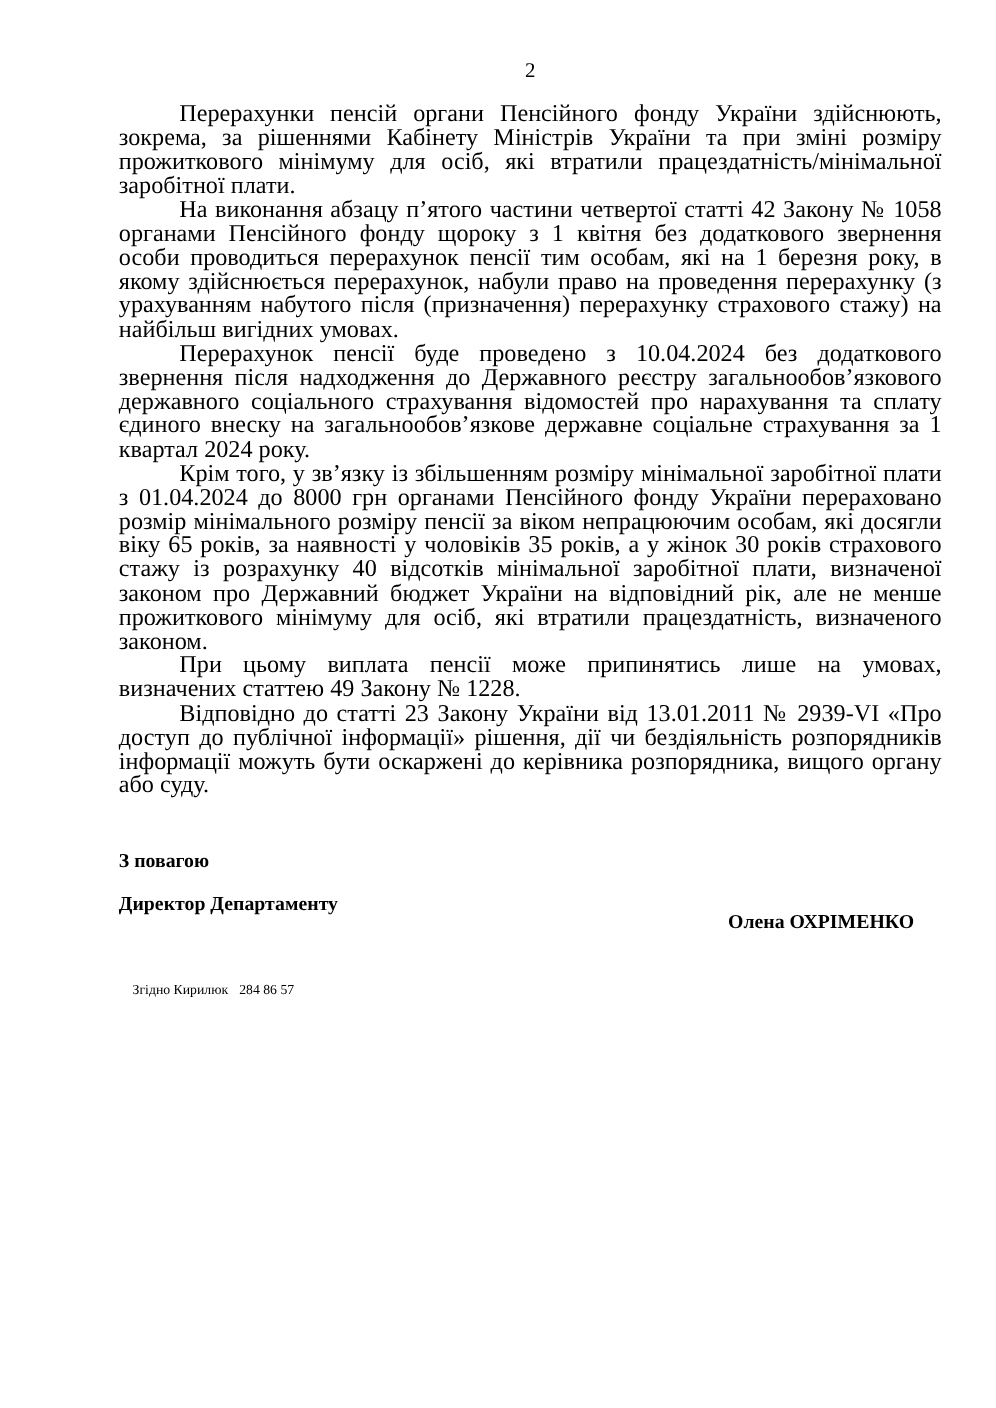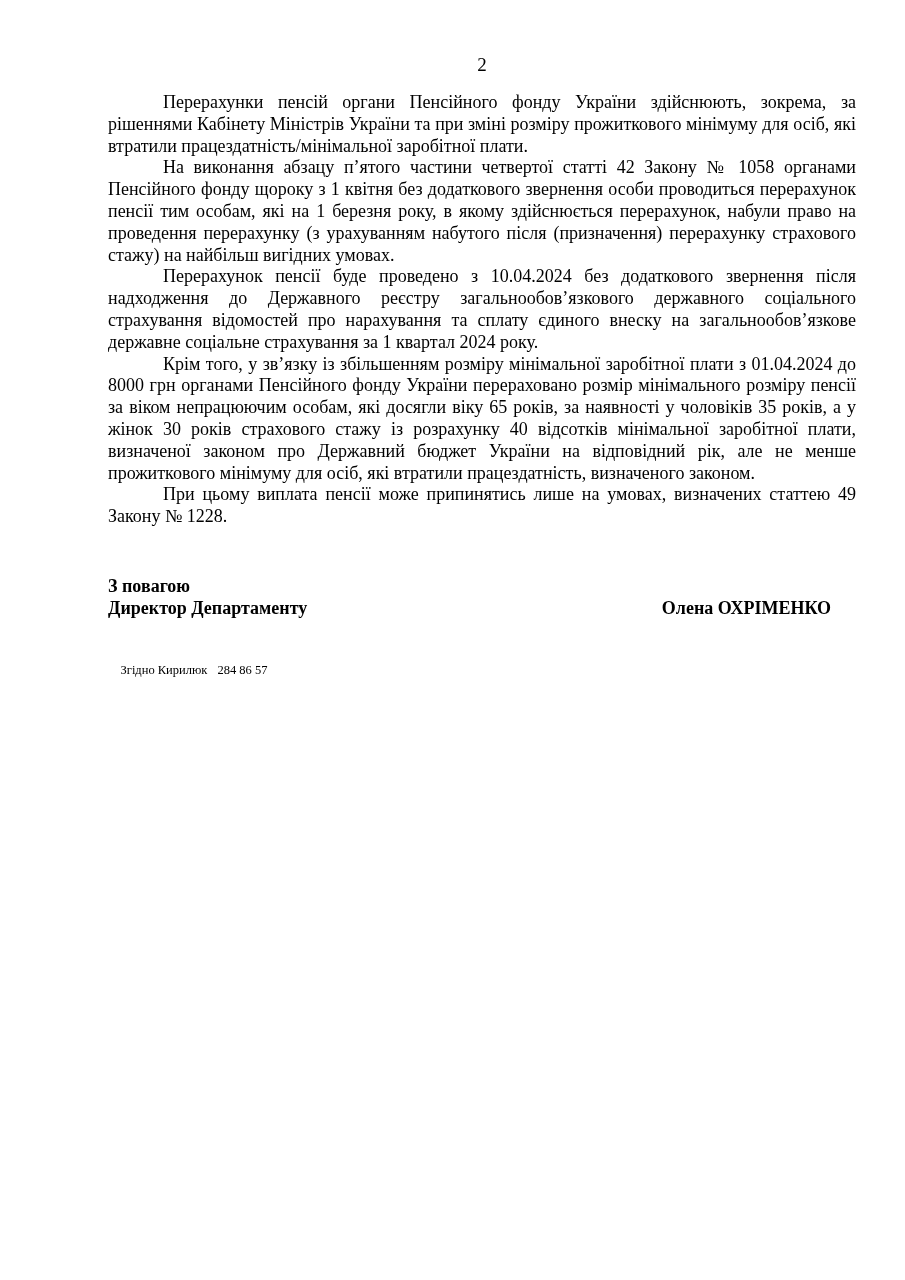--- a/index.html
+++ b/index.html
@@ -27,21 +27,21 @@
     line-height: 22px;
   }
 
   .content {
     margin-top: 16px;
     margin-left: 108px;
     width: 748px;
   }
 
   .content p.body-par {
-    font-size: 18px;
+    font-size: 22px;
     line-height: 21.8px;
     text-align: justify;
     text-indent: 55px;
     color: #000000;
   }
 
   .signature {
     margin-top: 48px;
     margin-left: 108px;
     width: 748px;
@@ -51,20 +51,21 @@
   }
 
   .signature .sig-row {
     display: flex;
     justify-content: space-between;
     align-items: center;
   }
 
   .signature .sig-name {
     padding-right: 25px;
+    margin-top: 34px;
   }
 
   .executor {
     margin-top: 28px;
     margin-left: 108px;
     width: 748px;
     font-size: 12.5px;
     line-height: 15px;
     white-space: pre;
   }
@@ -80,20 +81,21 @@
 <div class="page">
 
   <div class="page-number">2</div>
 
   <div class="content">
     <p class="body-par">Перерахунки пенсій органи Пенсійного фонду України здійснюють, зокрема, за рішеннями Кабінету Міністрів України та при зміні розміру прожиткового мінімуму для осіб, які втратили працездатність/мінімальної заробітної плати.</p>
     <p class="body-par">На виконання абзацу п’ятого частини четвертої статті 42 Закону № 1058 органами Пенсійного фонду щороку з 1 квітня без додаткового звернення особи проводиться перерахунок пенсії тим особам, які на 1 березня року, в якому здійснюється перерахунок, набули право на проведення перерахунку (з урахуванням набутого після (призначення) перерахунку страхового стажу) на найбільш вигідних умовах.</p>
     <p class="body-par">Перерахунок пенсії буде проведено з 10.04.2024 без додаткового звернення після надходження до Державного реєстру загальнообов’язкового державного соціального страхування відомостей про нарахування та сплату єдиного внеску на загальнообов’язкове державне соціальне страхування за 1 квартал 2024 року.</p>
     <p class="body-par">Крім того, у зв’язку із збільшенням розміру мінімальної заробітної плати з 01.04.2024 до 8000 грн органами Пенсійного фонду України перераховано розмір мінімального розміру пенсії за віком непрацюючим особам, які досягли віку 65 років, за наявності у чоловіків 35 років, а у жінок 30 років страхового стажу із розрахунку 40 відсотків мінімальної заробітної плати, визначеної законом про Державний бюджет України на відповідний рік, але не менше прожиткового мінімуму для осіб, які втратили працездатність, визначеного законом.</p>
     <p class="body-par">При цьому виплата пенсії може припинятись лише на умовах, визначених статтею 49 Закону № 1228.</p>
+    <p class="body-par">Відповідно до статті 23 Закону України від 13.01.2011 № 2939-VI «Про доступ до публічної інформації» рішення, дії чи бездіяльність розпорядників інформації можуть бути оскаржені до керівника розпорядника, вищого органу або суду.</p>
   </div>
 
   <div class="signature">
     <div>З повагою</div>
     <div class="sig-row">
       <span>Директор Департаменту</span>
       <span class="sig-name">Олена ОХРІМЕНКО</span>
     </div>
   </div>
 

